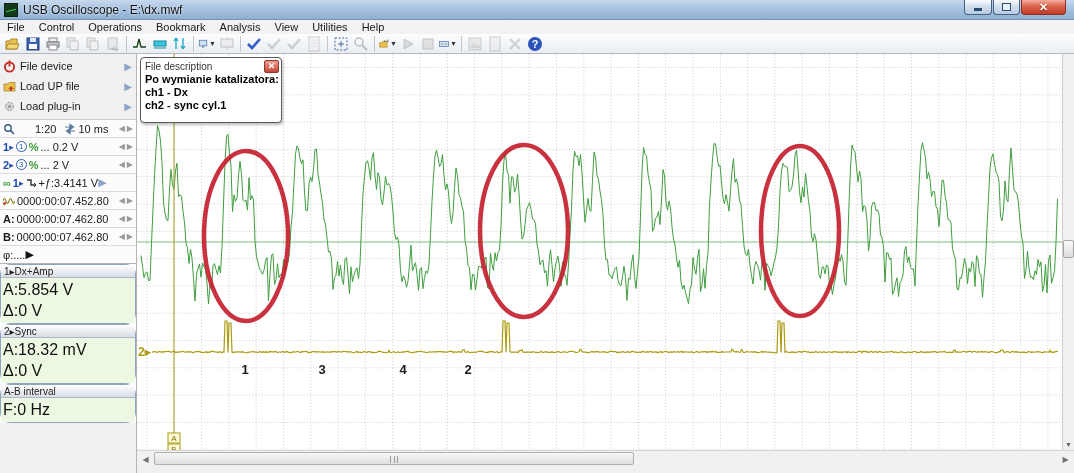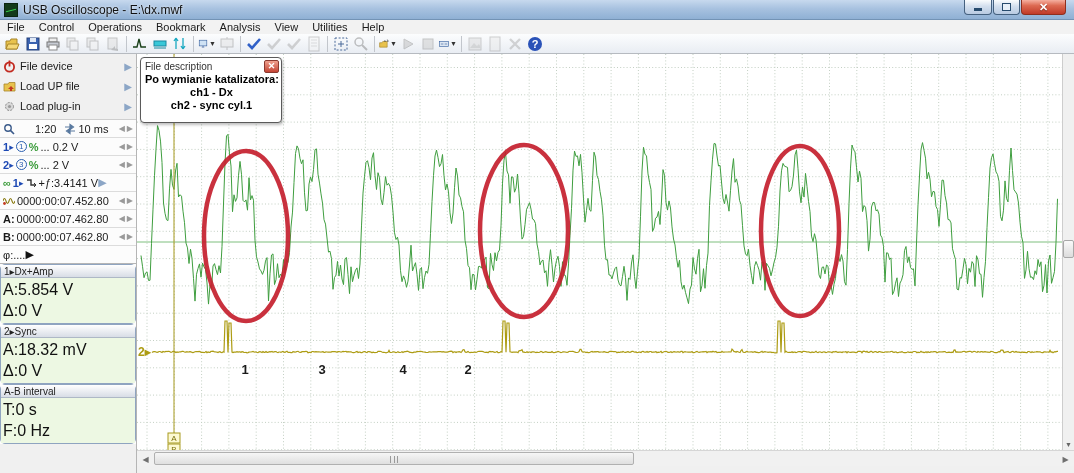--- a/index.html
+++ b/index.html
@@ -54,21 +54,21 @@
     border-bottom:1px solid #dcdcdc; position:relative; background:#fcfcfc; font-size:11px; }
   .spin { position:absolute; right:2px; display:flex; }
   .spin span { color:#9a9a9a; font-size:8px; padding:0 1px; cursor:default; }
   .chnum { color:#1d49b4; font-weight:bold; }
   .charr { color:#1d49b4; font-size:9px; }
   .probe { width:11px; height:11px; border:1px solid #2b5fb0; border-radius:50%;
     display:inline-flex; align-items:center; justify-content:center;
     font-size:8px; color:#2b5fb0; margin:0 2px; }
   .pct { color:#3a9b3a; font-weight:bold; margin-right:2px; }
   .inf { color:#3a9b3a; font-weight:bold; margin-right:2px; }
-  .panel { border:1px solid #8fa4c0; border-radius:5px; margin:0; }
+  .panel { border:1px solid #8fa4c0; border-radius:10px; margin:0; }
   .phead { height:13px; background:linear-gradient(#ffffff,#d8dde6); border-bottom:1px solid #aeb8c6;
     font-size:10px; color:#222; display:flex; align-items:center; padding-left:3px; }
   .pbody { background:#edf8e3; padding:1px 2px 2px 2px; }
   .pbody div { font-size:16px; color:#111; line-height:21px; white-space:nowrap; }
 
   
   .chartwrap { position:absolute; left:137px; top:54px; width:937px; height:419px; background:#fff; }
   #scope { position:absolute; left:0; top:0; }
   .rstrip { position:absolute; right:0; top:0; width:12px; height:396px;
     background:#f0f0f0; border-left:1px solid #cdcdcd; }
@@ -82,21 +82,21 @@
   .sb-arrow.left { left:1px; } .sb-arrow.right { right:1px; }
   .sb-thumb { position:absolute; left:17px; top:1px; width:480px; height:13px;
     background:linear-gradient(#f6f6f6,#dfdfdf); border:1px solid #b0b0b0; border-radius:2px; }
   .grip { position:absolute; left:50%; top:3px; width:8px; height:7px; margin-left:-4px;
     display:flex; justify-content:space-between; }
   .grip i { width:1px; height:7px; background:#9a9a9a; }
   .bfill { position:absolute; left:0; top:412px; width:937px; height:7px; background:#f0f0f0; }
 
   
   .popup { position:absolute; left:140px; top:57px; width:142px; background:#fff;
-    border:1px solid #5a5a5a; border-radius:4px; box-shadow:1px 2px 3px rgba(0,0,0,.25); z-index:5;text-align:center; }
+    border:1px solid #5a5a5a; border-radius:4px; box-shadow:1px 2px 3px rgba(0,0,0,.25); z-index:5; }
   .pop-title { height:15px; display:flex; align-items:center; padding:1px 2px 0 4px;
     font-size:10px; color:#333; }
   .pop-close { margin-left:auto; width:15px; height:13px; border:1px solid #8b3a30; border-radius:2px;
     background:linear-gradient(#f0a08e,#c44434); color:#fff; font-size:9px; font-weight:bold;
     display:flex; align-items:center; justify-content:center; }
   .pop-body { padding:0 3px 10px 4px; }
   .pop-body div { font-size:11px; font-weight:bold; color:#000; line-height:13px; white-space:nowrap; }
 </style>
 </head>
 <body>
@@ -404,21 +404,20 @@
       <div class="panel">
         <div class="phead">2▸Sync</div>
         <div class="pbody">
           <div>A:18.32 mV</div>
           <div>Δ:0 V</div>
         </div>
       </div>
       <div class="panel">
         <div class="phead">A-B interval</div>
         <div class="pbody">
-          <div>T:0 s</div>
           <div>F:0 Hz</div>
         </div>
       </div>
     </div>
   </div>
 
   <div class="chartwrap">
     <svg id="scope" width="925" height="396">
         <line x1="10" y1="0" x2="10" y2="396" stroke="#c3cfc3" stroke-width="1" stroke-dasharray="1 2.2"></line>
         <line x1="37.3" y1="0" x2="37.3" y2="396" stroke="#c3cfc3" stroke-width="1" stroke-dasharray="1 2.2"></line>

